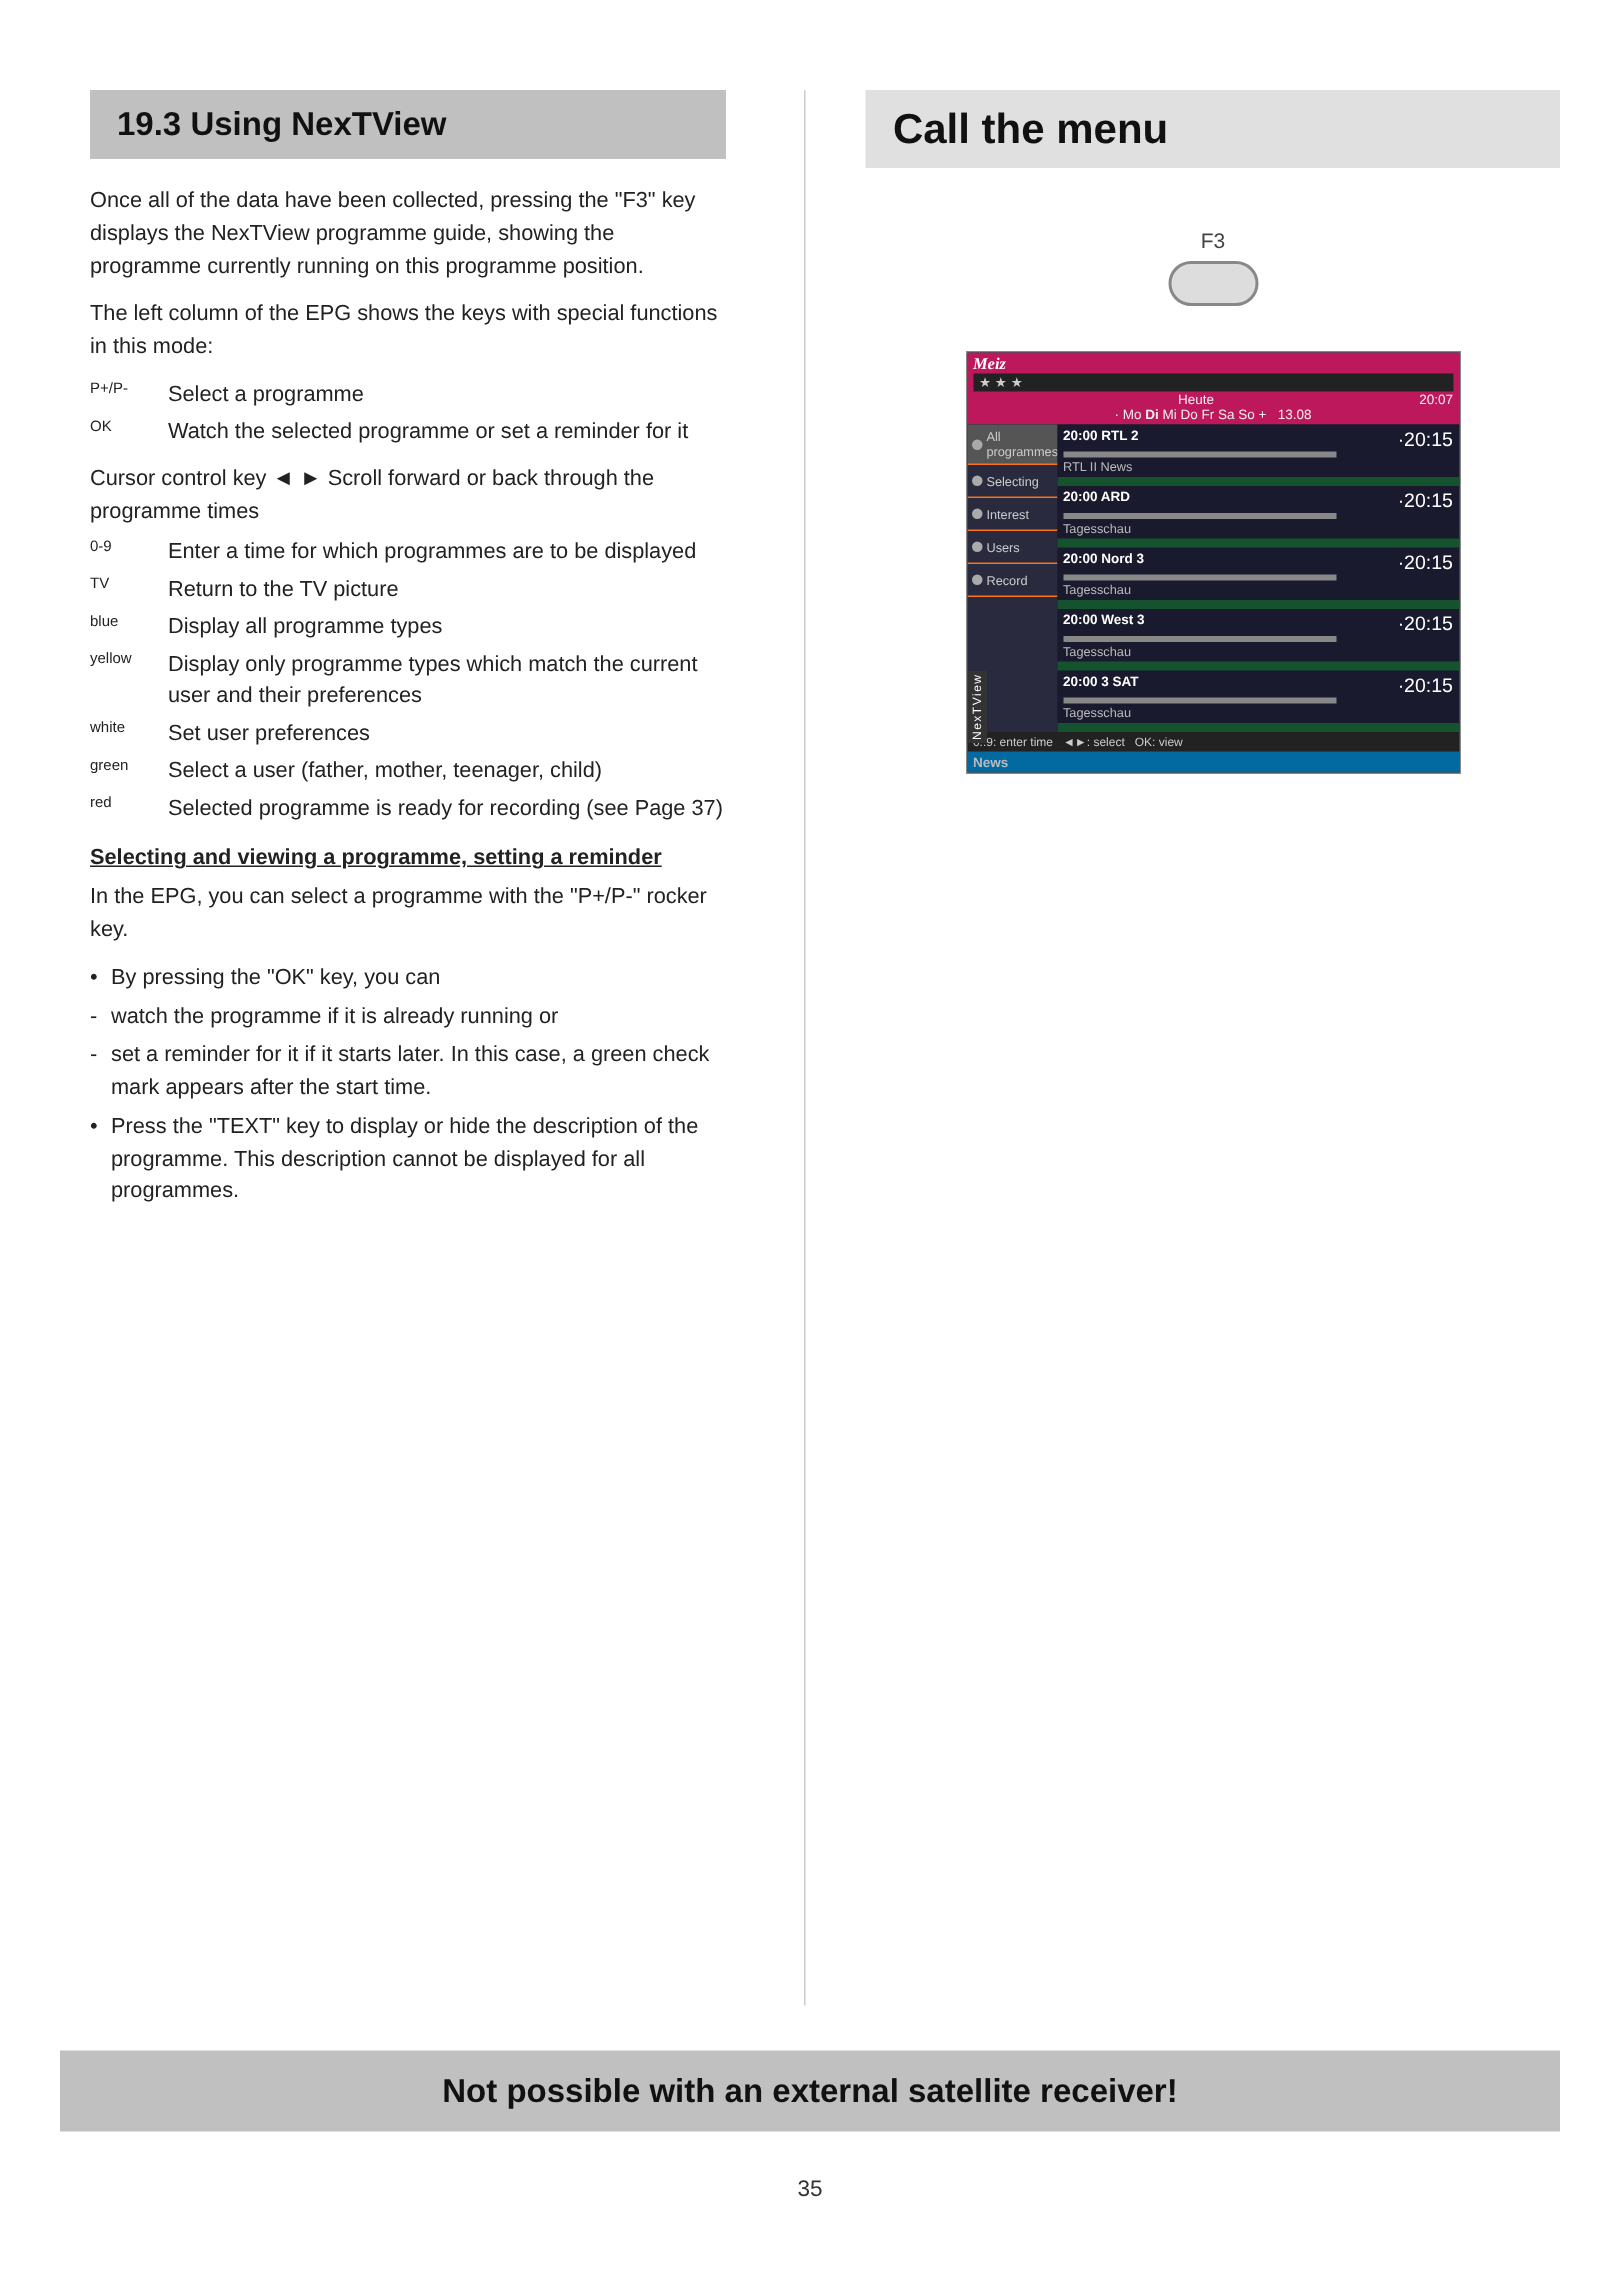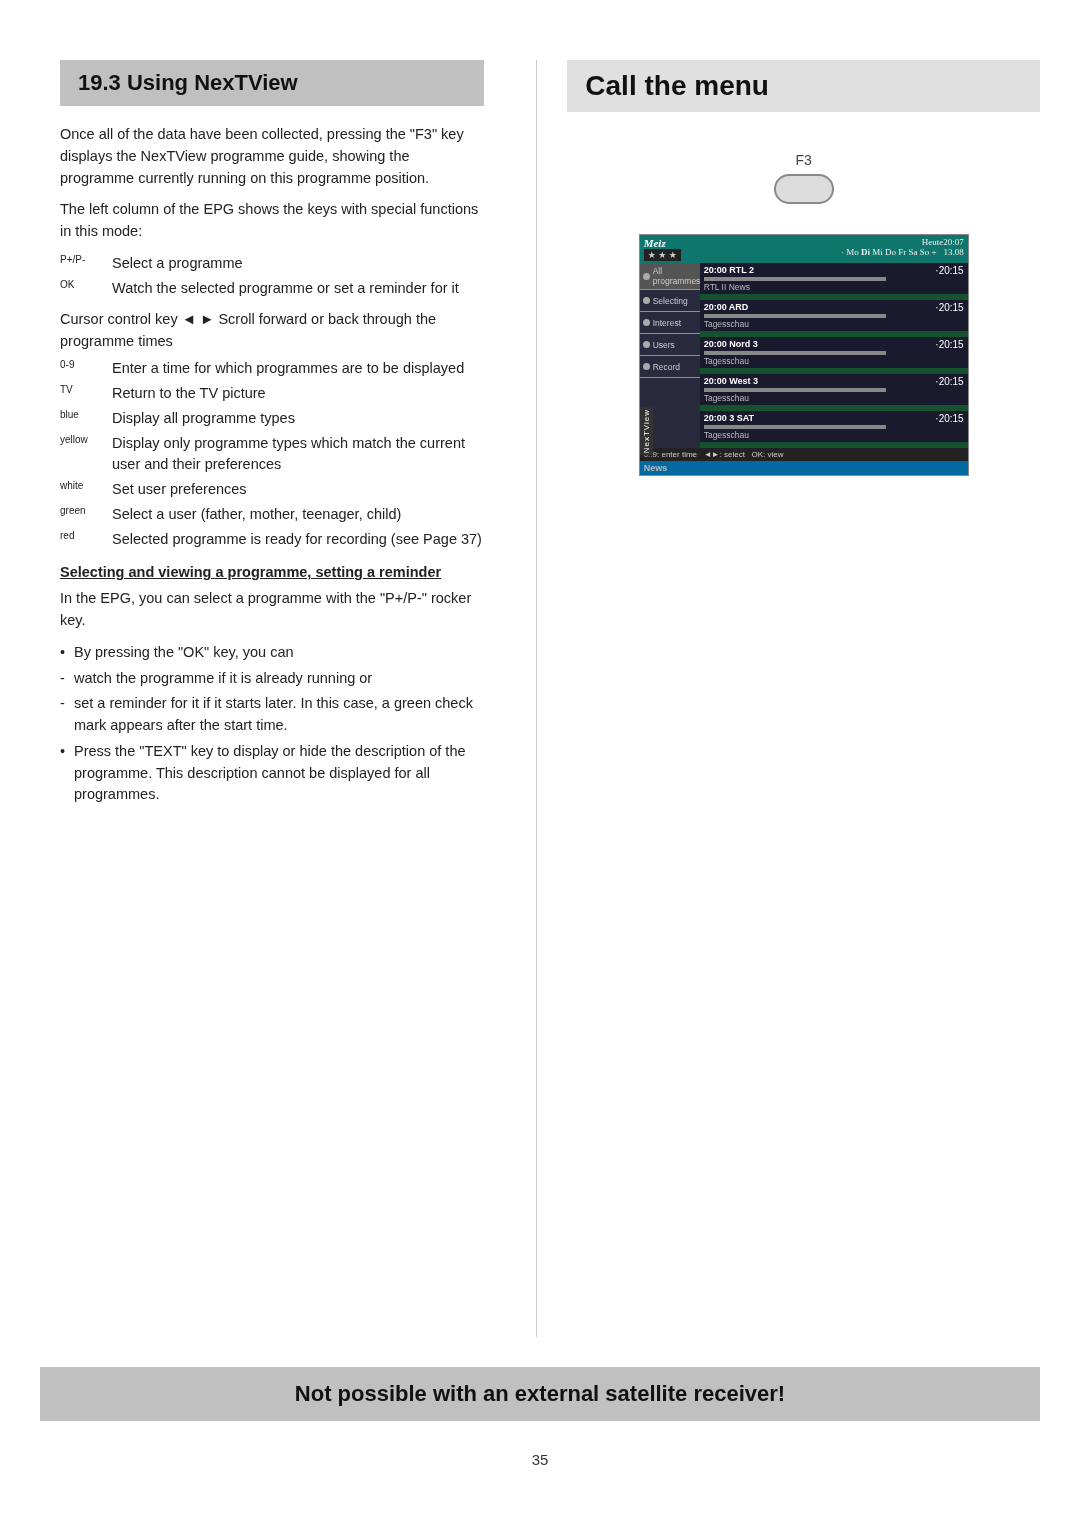--- a/index.html
+++ b/index.html
@@ -29,21 +29,21 @@
       gap: 12px;
     }
 
     .left-col {
       width: 530px;
       padding: 0 40px 0 60px;
     }
 
     .right-col {
       width: 550px;
-      padding: 0 40px 0 30px;
+      padding: 0 40px 0 40px;
     }
 
     
     .section-heading-box {
       background: #c0c0c0;
       padding: 10px 18px;
       margin-bottom: 18px;
     }
     .section-heading-box h2 {
       font-size: 22px;
@@ -164,35 +164,35 @@
       background: #1a1a2e;
       font-size: 10px;
       color: #eee;
       position: relative;
       overflow: hidden;
     }
 
     .epg-header {
       display: flex;
       justify-content: space-between;
-      background: #0f766e;
+      background: #be185d;
       padding: 2px 4px;
       font-size: 9px;
+      flex-direction: column;
     }
     .epg-header .brand {
       font-style: italic;
       font-weight: bold;
       color: #fff;
       font-size: 11px;
       font-family: Georgia, serif;
     }
     .epg-header-right {
-      text-align: right;
+      text-align: center;
       font-size: 9px;
-      font-family: Liberation Serif, serif;
     }
 
     .epg-stars {
       padding: 1px 4px;
       font-size: 9px;
       color: #ccc;
       background: #222;
     }
 
     .epg-body {
@@ -242,21 +242,21 @@
     .epg-prog-row .prog-title {
       font-size: 9px;
       font-weight: bold;
       color: #fff;
     }
     .epg-prog-row .prog-sub {
       font-size: 8.5px;
       color: #bbb;
     }
     .epg-prog-row .prog-time {
-      font-size: 10px;
+      font-size: 13px;
       color: #fff;
       text-align: left;
     }
     .epg-prog-row .prog-bar {
       height: 4px;
       background: #888;
       margin: 1px 0;
       width: 70%;
     }
     .epg-prog-top {

